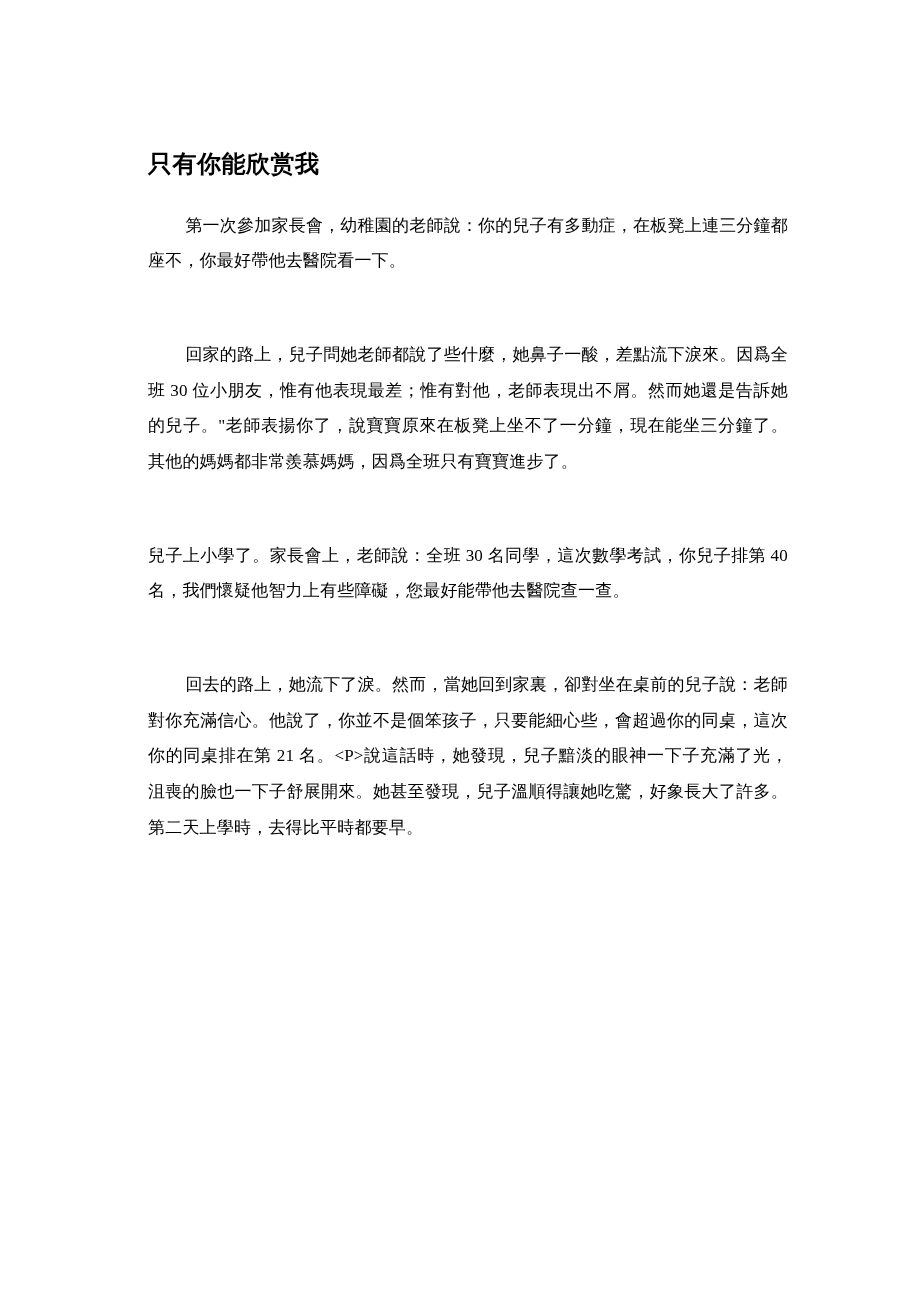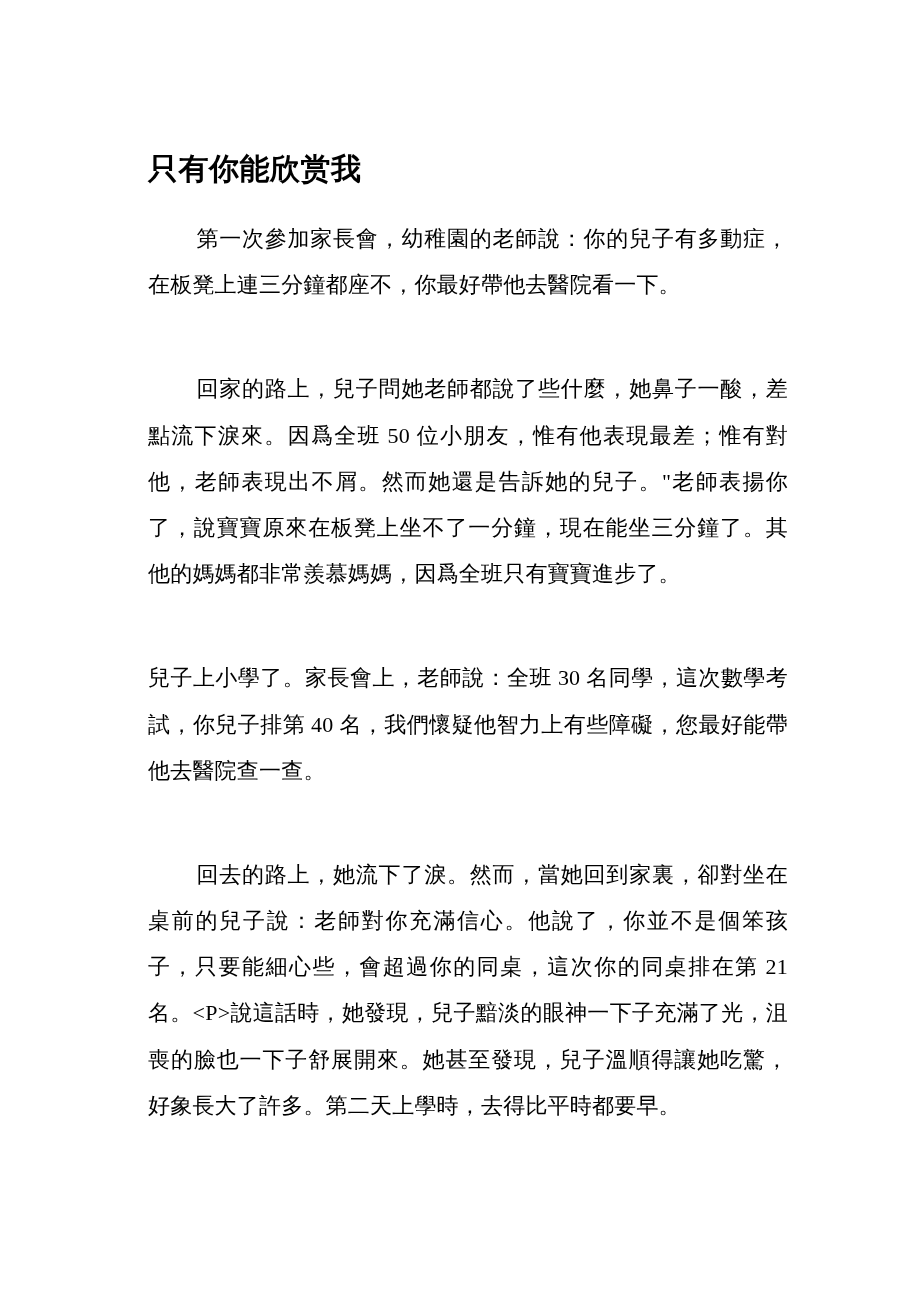--- a/index.html
+++ b/index.html
@@ -22,29 +22,29 @@
     box-sizing: border-box;
   }
   .content {
     position: absolute;
     left: 148px;
     top: 148px;
     width: 640px;
   }
   .doc-title {
     font-family: "DejaVu Sans", "Liberation Sans", sans-serif;
-    font-size: 30px;
+    font-size: 24px;
     font-weight: bold;
     line-height: 1.4;
     letter-spacing: 0.5px;
     margin: 0 0 26px 0;
     color: #000000;
   }
   p.para {
-    font-size: 22px;
+    font-size: 17px;
     line-height: 2.1;
     margin: 0 0 18px 0;
     text-align: justify;
     text-justify: inter-ideograph;
     letter-spacing: 0.2px;
     color: #000000;
   }
   p.indent {
     text-indent: 2.2em;
   }
@@ -58,21 +58,21 @@
 </head>
 <body>
 
 <div class="page">
   <div class="content">
 
     <h1 class="doc-title">只有你能欣赏我</h1>
 
     <p class="para indent gap-xl">第一次參加家長會，幼稚園的老師說：你的兒子有多動症，在板凳上連三分鐘都座不，你最好帶他去醫院看一下。</p>
 
-    <p class="para indent gap-xl">回家的路上，兒子問她老師都說了些什麼，她鼻子一酸，差點流下淚來。因爲全班 50 位小朋友，惟有他表現最差；惟有對他，老師表現出不屑。然而她還是告訴她的兒子。"老師表揚你了，說寶寶原來在板凳上坐不了一分鐘，現在能坐三分鐘了。其他的媽媽都非常羨慕媽媽，因爲全班只有寶寶進步了。</p>
+    <p class="para indent gap-xl">回家的路上，兒子問她老師都說了些什麼，她鼻子一酸，差點流下淚來。因爲全班 30 位小朋友，惟有他表現最差；惟有對他，老師表現出不屑。然而她還是告訴她的兒子。"老師表揚你了，說寶寶原來在板凳上坐不了一分鐘，現在能坐三分鐘了。其他的媽媽都非常羨慕媽媽，因爲全班只有寶寶進步了。</p>
 
 
     <p class="para gap-xl">兒子上小學了。家長會上，老師說：全班 30 名同學，這次數學考試，你兒子排第 40 名，我們懷疑他智力上有些障礙，您最好能帶他去醫院查一查。</p>
 
     <p class="para indent gap-md">回去的路上，她流下了淚。然而，當她回到家裏，卻對坐在桌前的兒子說：老師對你充滿信心。他說了，你並不是個笨孩子，只要能細心些，會超過你的同桌，這次你的同桌排在第 21 名。&lt;P&gt;說這話時，她發現，兒子黯淡的眼神一下子充滿了光，沮喪的臉也一下子舒展開來。她甚至發現，兒子溫順得讓她吃驚，好象長大了許多。第二天上學時，去得比平時都要早。</p>
 
   </div>
 </div>
 
 </body></html>

